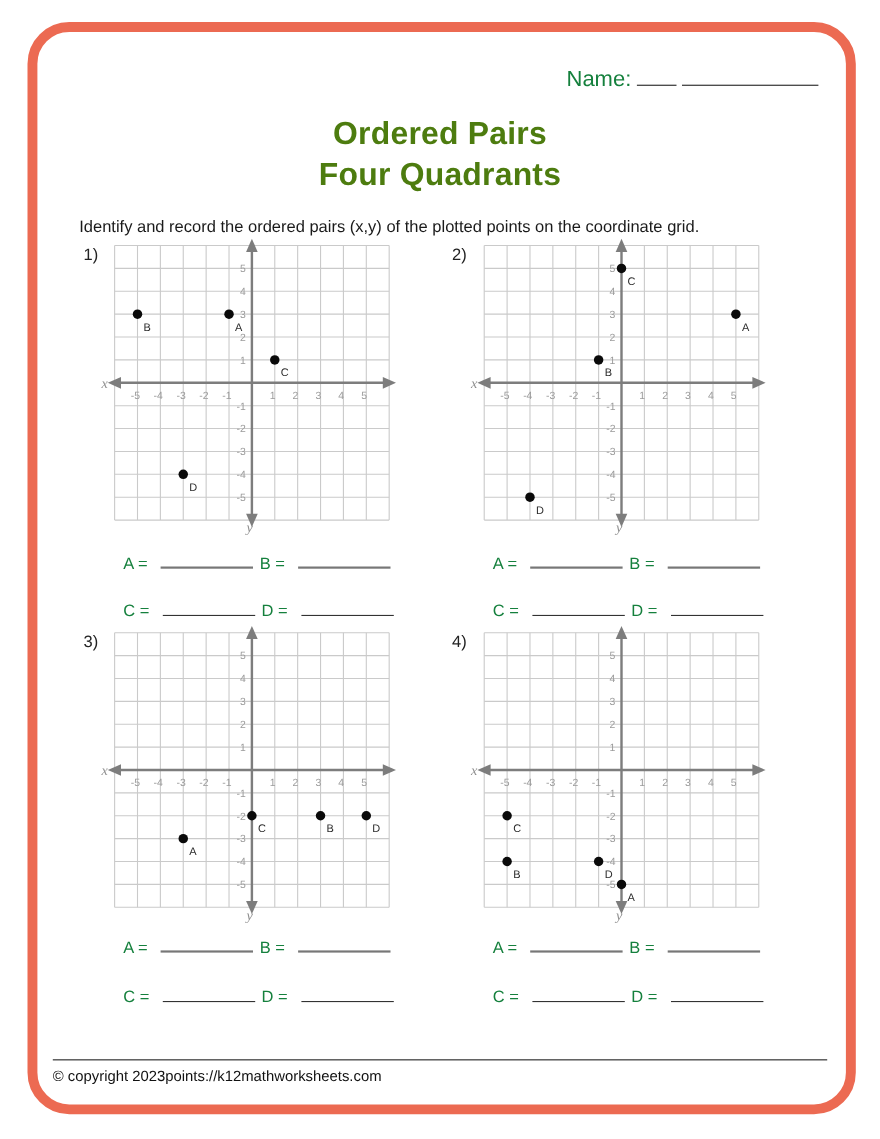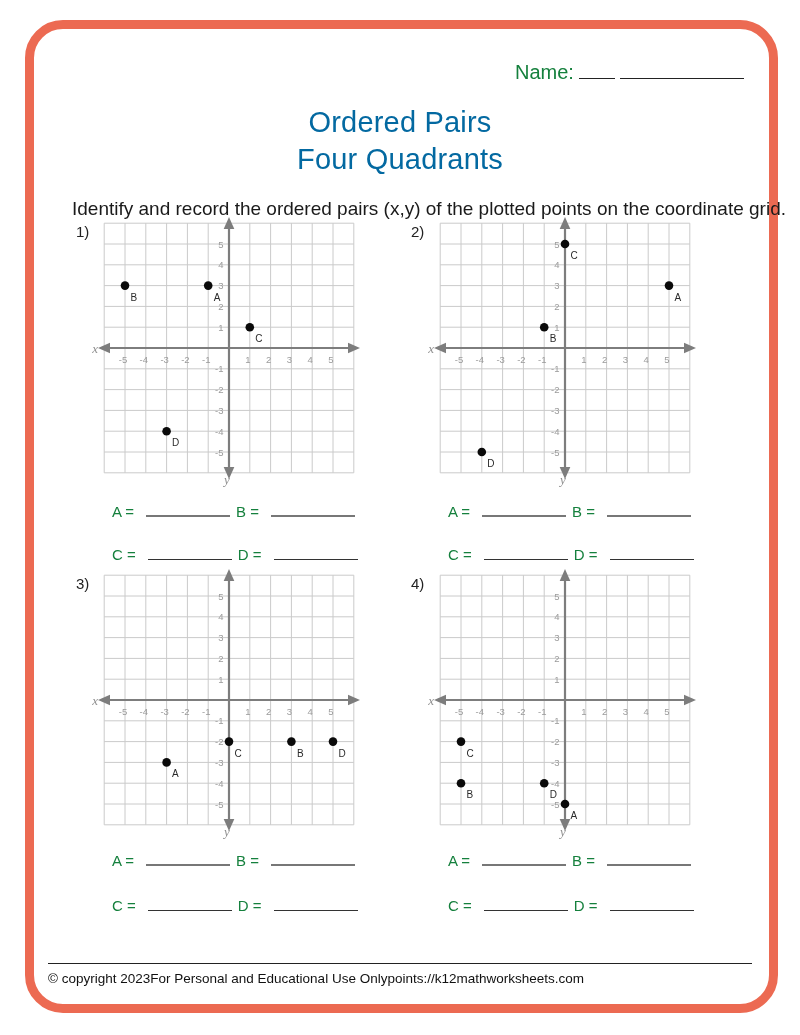--- a/index.html
+++ b/index.html
@@ -9,23 +9,23 @@
     position:absolute;left:25px;top:20px;right:22px;bottom:22px;
     border:9px solid #ec6a52;border-radius:38px;pointer-events:none;
   }
 
   .name-row{position:absolute;top:61px;left:515px;font-size:20px;color:#15803d;white-space:nowrap;}
   .name-row .nl{display:inline-block;height:14px;border-bottom:1.6px solid #222;vertical-align:baseline;}
   .name-row .nl1{width:36px;margin-left:5px;}
   .name-row .nl2{width:124px;margin-left:5px;}
 
   .title{position:absolute;top:104px;left:0;width:800px;text-align:center;
-         font-size:29px;font-weight:normal;color:#0369a1;line-height:37px;letter-spacing:0.2px;}
-
-  .instructions{position:absolute;top:198px;left:72px;font-size:19px;color:#1a1a1a;}
+         font-size:29px;font-weight:bold;color:#4d7c0f;line-height:37px;letter-spacing:0.2px;}
+
+  .instructions{position:absolute;top:198px;left:72px;font-size:15px;color:#1a1a1a;}
 
   .problem-number{position:absolute;font-size:15px;color:#222;z-index:3;}
   .pn1{left:76px;top:223px;}
   .pn2{left:411px;top:223px;}
   .pn3{left:76px;top:575px;}
   .pn4{left:411px;top:575px;}
 
   svg.grid{position:absolute;width:292px;height:283px;overflow:visible;}
   .g1{left:83px;top:210px;}
   .g2{left:419px;top:210px;}
@@ -351,15 +351,14 @@
 <div class="answer-row light r4ab">
   <span>A =</span><span class="blank"></span><span>B =</span><span class="blank"></span>
 </div>
 <div class="answer-row dark r4cd">
   <span>C =</span><span class="blank"></span><span>D =</span><span class="blank"></span>
 </div>
 
 <div class="footer-line"></div>
 <div class="footer">
   <span>© copyright 2023</span>
-  <span>For Personal and Educational Use Only</span>
   <span>points://k12mathworksheets.com</span>
 </div>
 
 </body></html>

